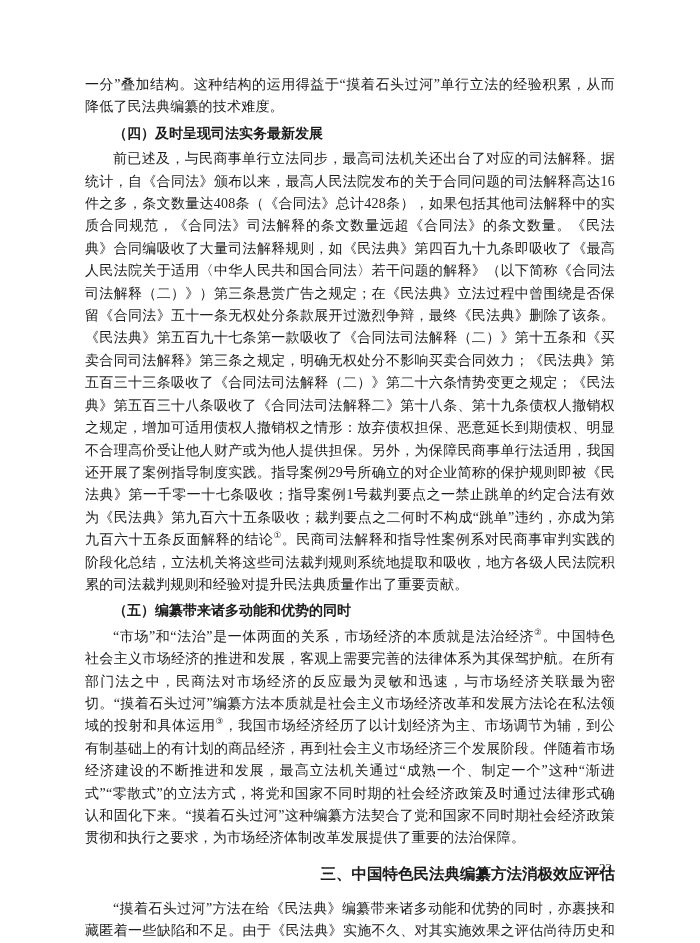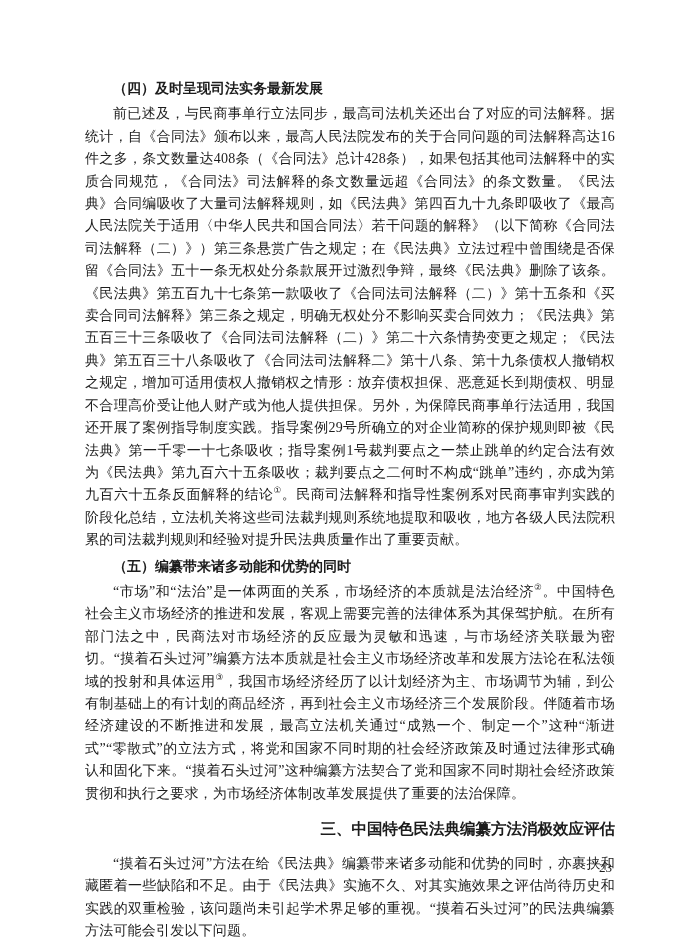--- a/index.html
+++ b/index.html
@@ -58,20 +58,21 @@
     font-size: 13px;
     color: #1c1c1c;
   }
 </style>
 </head>
 <body>
 
 <div class="page">
   <div class="content">
 
+    <p class="cn-par no-indent">一分”叠加结构。这种结构的运用得益于“摸着石头过河”单行立法的经验积累，从而降低了民法典编纂的技术难度。</p>
 
     <h3 class="sub">（四）及时呈现司法实务最新发展</h3>
 
     <p class="cn-par">前已述及，与民商事单行立法同步，最高司法机关还出台了对应的司法解释。据统计，自《合同法》颁布以来，最高人民法院发布的关于合同问题的司法解释高达16件之多，条文数量达408条（《合同法》总计428条），如果包括其他司法解释中的实质合同规范，《合同法》司法解释的条文数量远超《合同法》的条文数量。《民法典》合同编吸收了大量司法解释规则，如《民法典》第四百九十九条即吸收了《最高人民法院关于适用〈中华人民共和国合同法〉若干问题的解释》（以下简称《合同法司法解释（二）》）第三条悬赏广告之规定；在《民法典》立法过程中曾围绕是否保留《合同法》五十一条无权处分条款展开过激烈争辩，最终《民法典》删除了该条。《民法典》第五百九十七条第一款吸收了《合同法司法解释（二）》第十五条和《买卖合同司法解释》第三条之规定，明确无权处分不影响买卖合同效力；《民法典》第五百三十三条吸收了《合同法司法解释（二）》第二十六条情势变更之规定；《民法典》第五百三十八条吸收了《合同法司法解释二》第十八条、第十九条债权人撤销权之规定，增加可适用债权人撤销权之情形：放弃债权担保、恶意延长到期债权、明显不合理高价受让他人财产或为他人提供担保。另外，为保障民商事单行法适用，我国还开展了案例指导制度实践。指导案例29号所确立的对企业简称的保护规则即被《民法典》第一千零一十七条吸收；指导案例1号裁判要点之一禁止跳单的约定合法有效为《民法典》第九百六十五条吸收；裁判要点之二何时不构成“跳单”违约，亦成为第九百六十五条反面解释的结论<sup>①</sup>。民商司法解释和指导性案例系对民商事审判实践的阶段化总结，立法机关将这些司法裁判规则系统地提取和吸收，地方各级人民法院积累的司法裁判规则和经验对提升民法典质量作出了重要贡献。</p>
 
     <h3 class="sub">（五）编纂带来诸多动能和优势的同时</h3>
 
     <p class="cn-par">“市场”和“法治”是一体两面的关系，市场经济的本质就是法治经济<sup>②</sup>。中国特色社会主义市场经济的推进和发展，客观上需要完善的法律体系为其保驾护航。在所有部门法之中，民商法对市场经济的反应最为灵敏和迅速，与市场经济关联最为密切。“摸着石头过河”编纂方法本质就是社会主义市场经济改革和发展方法论在私法领域的投射和具体运用<sup>③</sup>，我国市场经济经历了以计划经济为主、市场调节为辅，到公有制基础上的有计划的商品经济，再到社会主义市场经济三个发展阶段。伴随着市场经济建设的不断推进和发展，最高立法机关通过“成熟一个、制定一个”这种“渐进式”“零散式”的立法方式，将党和国家不同时期的社会经济政策及时通过法律形式确认和固化下来。“摸着石头过河”这种编纂方法契合了党和国家不同时期社会经济政策贯彻和执行之要求，为市场经济体制改革发展提供了重要的法治保障。</p>
 
     <h2 class="sec">三、中国特色民法典编纂方法消极效应评估</h2>

